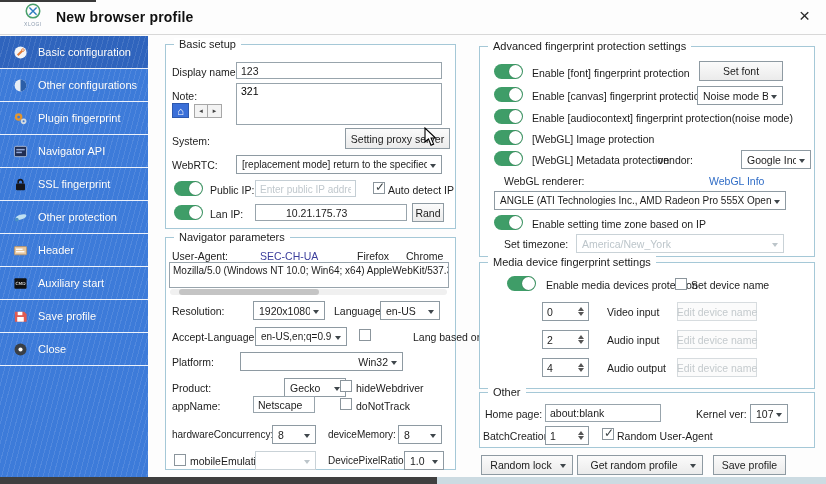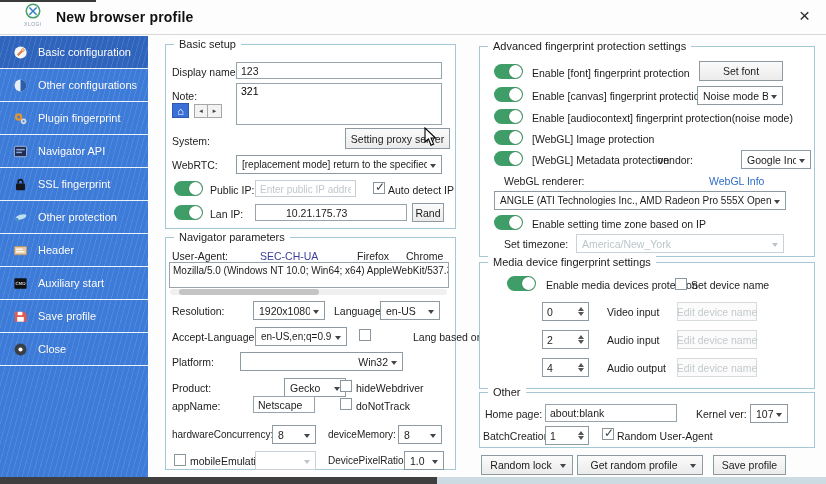--- a/index.html
+++ b/index.html
@@ -343,21 +343,21 @@
         <span class="up"></span>
         <span class="dn"></span>
       </div>
     <span class="lbl" style="left:127px; top:99px;">Audio output</span>
     <div class="btn disabled" style="left:197px; top:95px; width:80px; height:19px;">Edit device name</div>
   </div>
 
   <div class="grp" style="left:479px; top:392px; width:336px; height:56px;">
     <span class="legend">Other</span>
     <span class="lbl" style="left:5px; top:15px;">Home page:</span>
-    <input class="inp" style="left: 65px; top: 11px; width: 132px; height: 18px;" value="about:blank">
+    <input class="inp" style="left: 65px; top: 11px; width: 116px; height: 18px;" value="about:blank">
     <span class="lbl" style="left:216px; top:15px;">Kernel ver:</span>
     <div class="dd" style="left:270px; top:11px; width:38px;">
         <span class="val">107</span>
         <span class="arr"></span>
       </div>
     <span class="lbl" style="left:3px; top:37px;">BatchCreation:</span>
     <div class="spin" style="left:65px; top:33px; width:44px; height:19px;">
         <span class="sval">1</span>
         <span class="up"></span>
         <span class="dn"></span>

